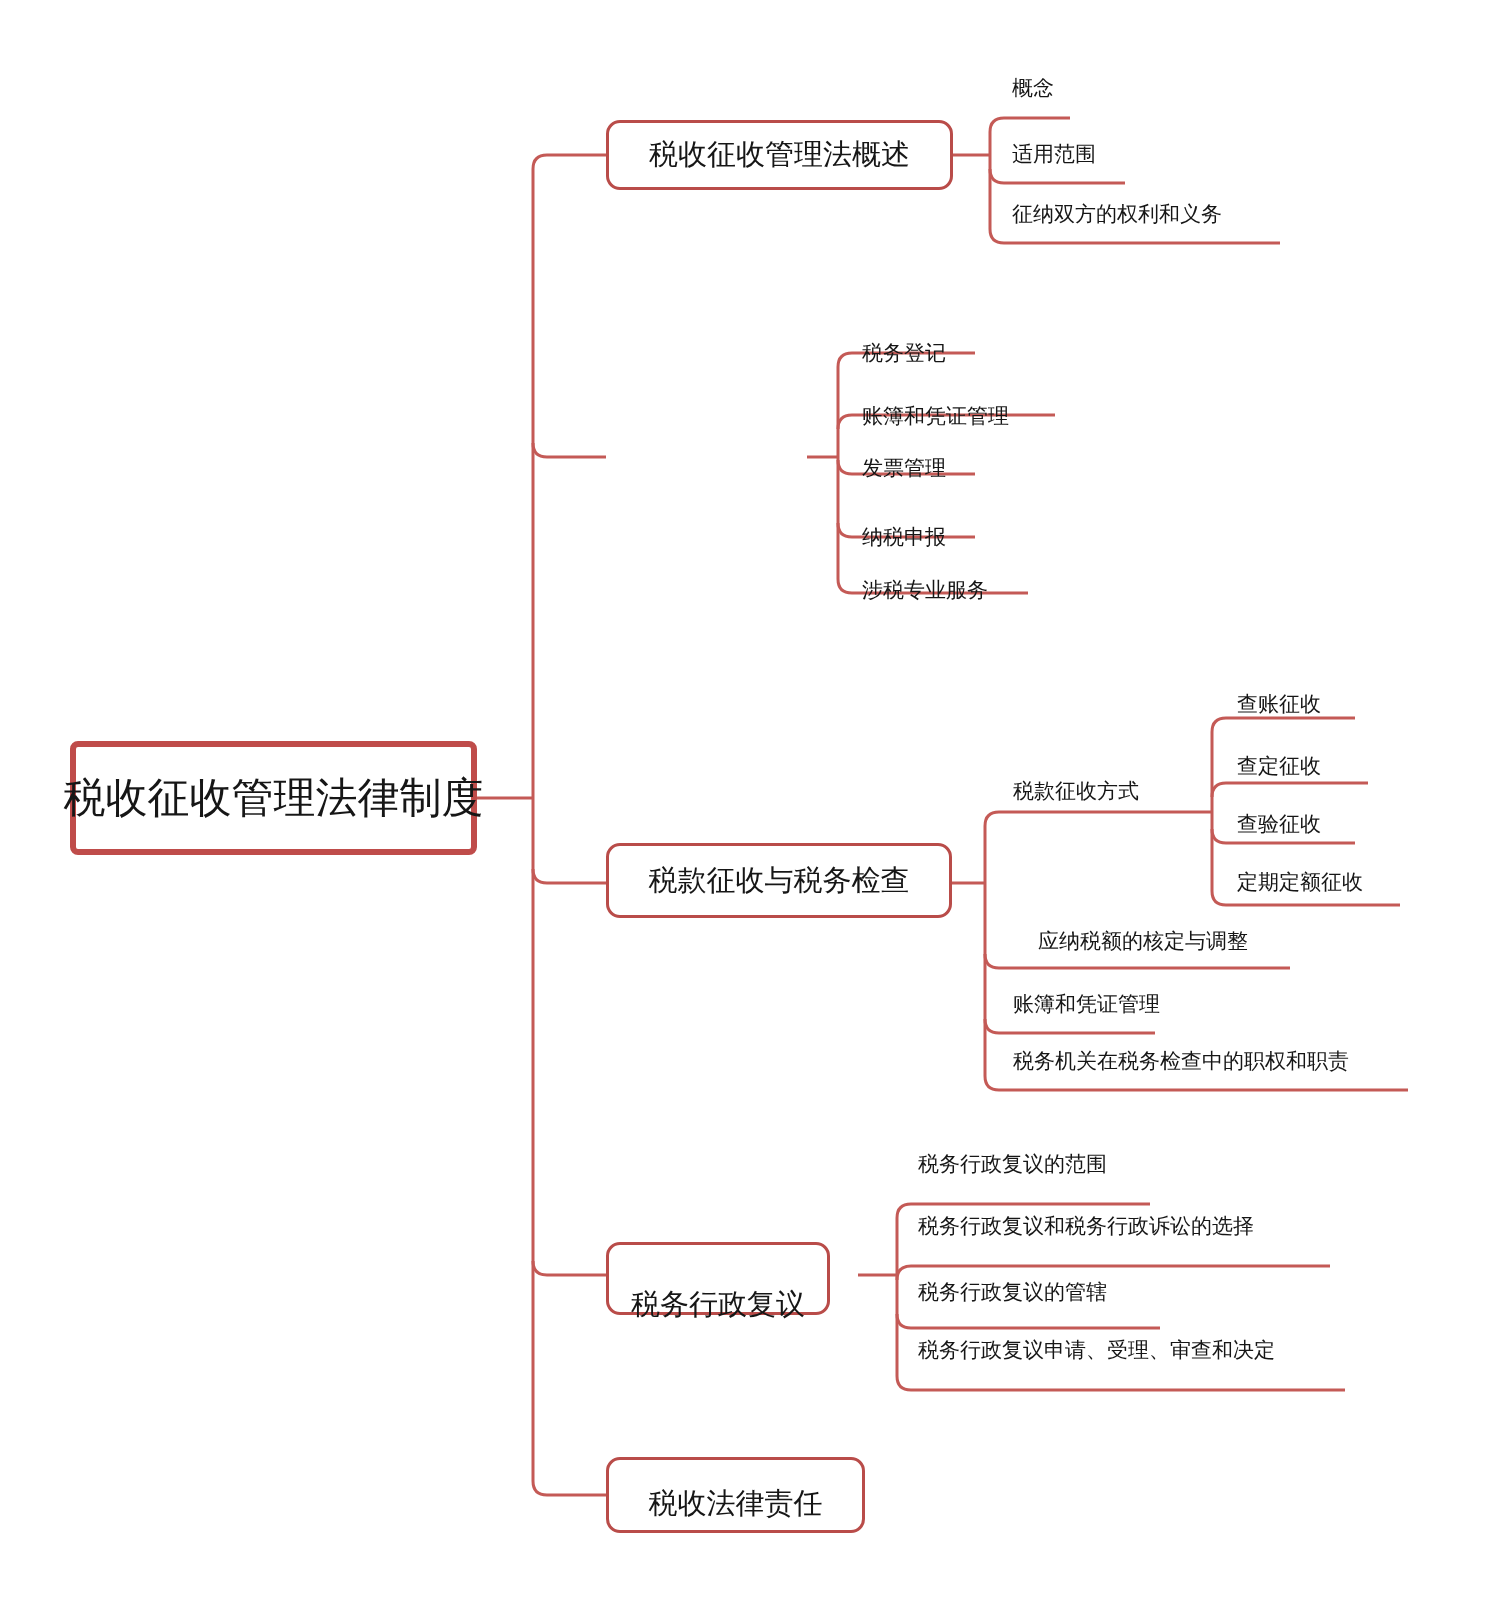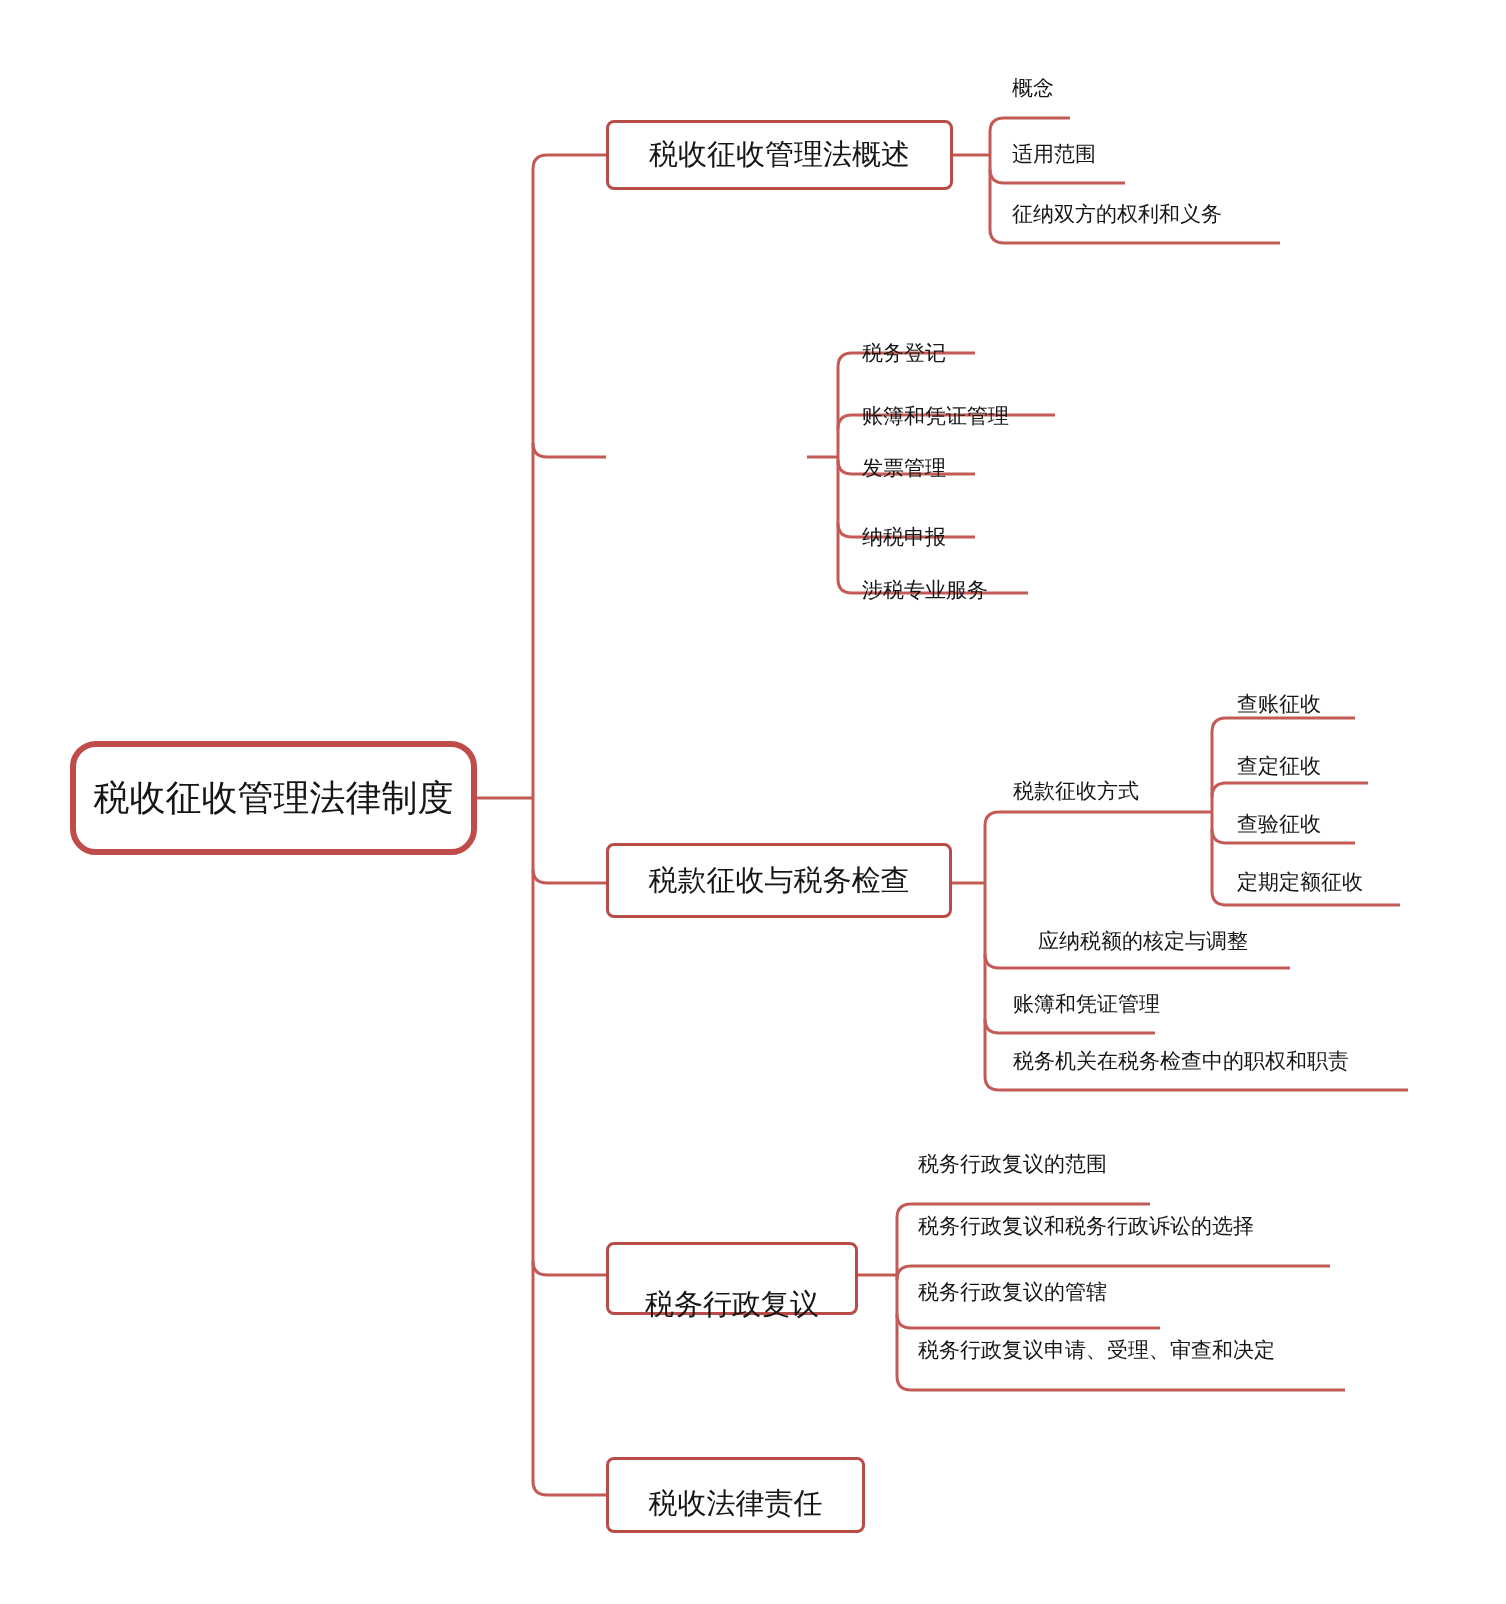--- a/index.html
+++ b/index.html
@@ -16,27 +16,27 @@
     background:var(--bg);
     font-family:"Liberation Sans","DejaVu Sans",sans-serif;
     color:var(--text);
     overflow:hidden;
   }
   svg.links{position:absolute;left:0;top:0;color:var(--line);}
   svg.links path{fill:none;stroke:currentColor;stroke-width:3;}
   .box{
     position:absolute;box-sizing:border-box;
     border:3px solid var(--box-border);
-    border-radius:8px;
+    border-radius:14px;
     display:flex;align-items:center;justify-content:center;
     font-size:29px;line-height:1.15;white-space:nowrap;
   }
   .box.root-box{
     border-width:6px;border-color:var(--root-border);
-    border-radius:26px;font-size:36px;
+    border-radius:8px;font-size:42px;
   }
   .box.text-bottom{align-items:flex-end;}
   .box.text-bottom .box-label{transform:translateY(9px);}
   .box.text-low{align-items:flex-end;padding-bottom:10px;}
   .leaf{
     position:absolute;
     font-size:21px;line-height:31px;white-space:nowrap;
   }
 </style>
 </head>
@@ -115,21 +115,21 @@
 
   <div class="box" style="left:606px;top:120px;width:347px;height:70px;">
     <span class="box-label">税收征收管理法概述</span>
   </div>
 
 
   <div class="box" style="left:606px;top:843px;width:346px;height:75px;">
     <span class="box-label">税款征收与税务检查</span>
   </div>
 
-  <div class="box text-bottom" style="left:606px;top:1242px;width:252px;height:73px;">
+  <div class="box text-bottom" style="left:606px;top:1242px;width:224px;height:73px;">
     <span class="box-label">税务行政复议</span>
   </div>
 
   <div class="box text-low" style="left:606px;top:1457px;width:259px;height:76px;">
     <span class="box-label">税收法律责任</span>
   </div>
 
   <div class="leaf" style="left:1012px;top:72px;">概念</div>
   <div class="leaf" style="left:1012px;top:138px;">适用范围</div>
   <div class="leaf" style="left:1012px;top:198px;">征纳双方的权利和义务</div>

